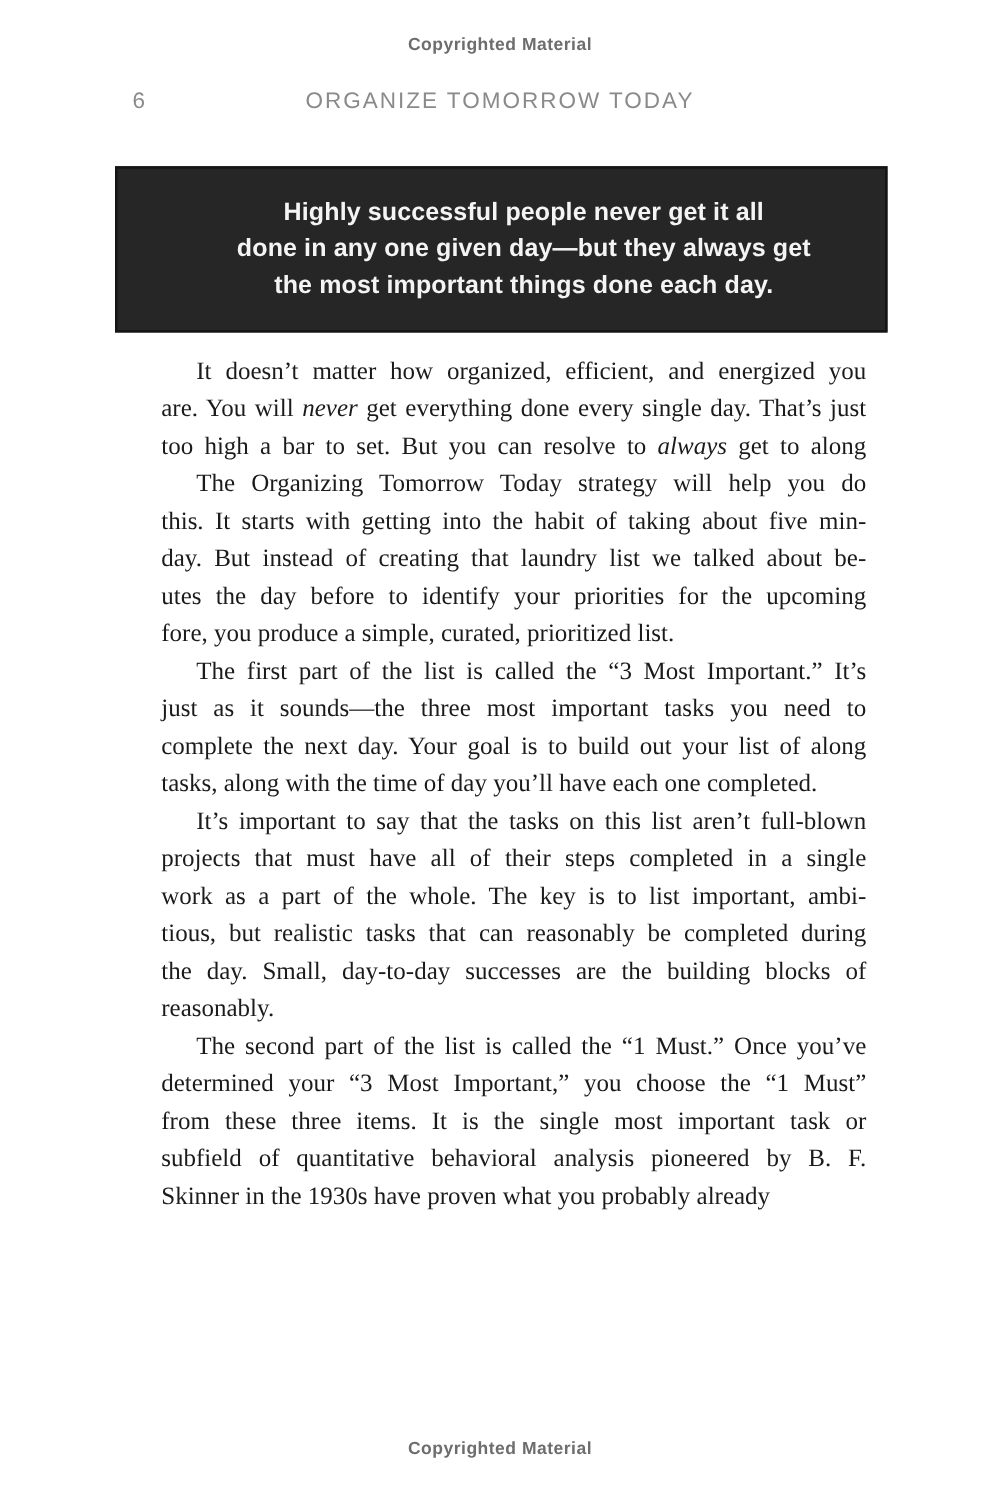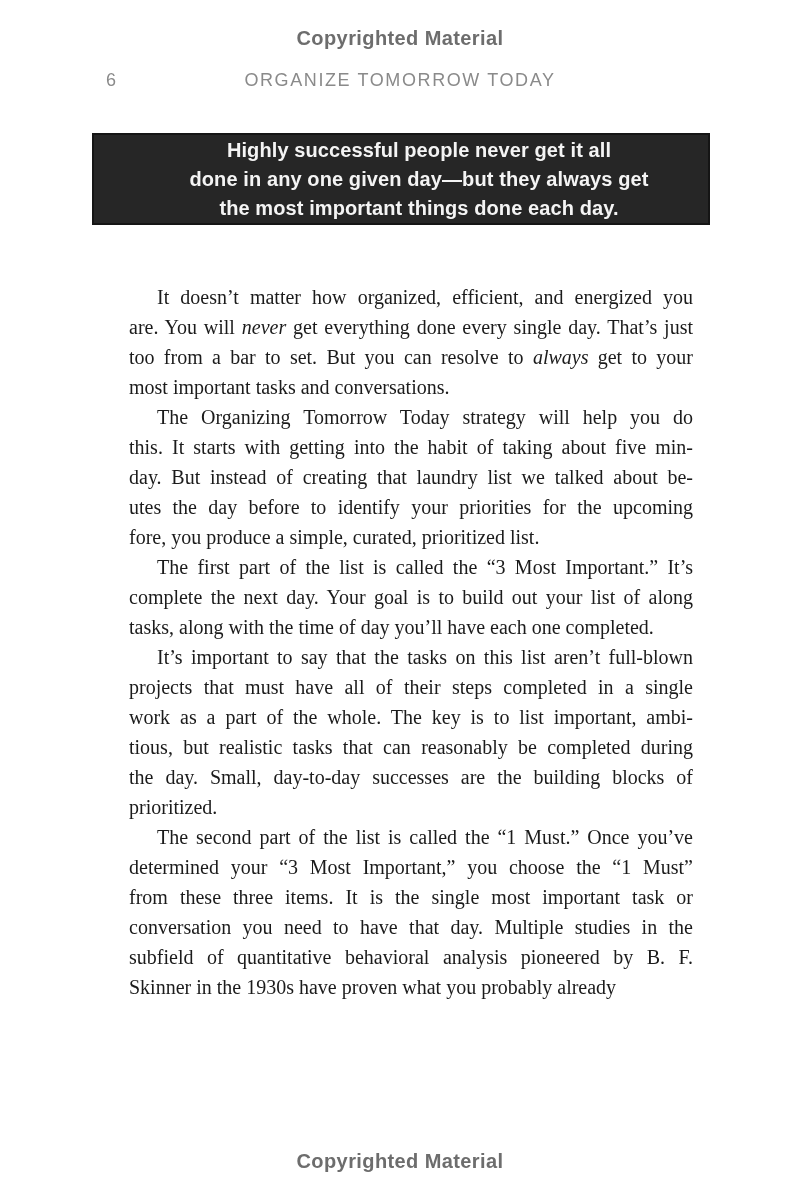--- a/index.html
+++ b/index.html
@@ -10,21 +10,21 @@
     background: #ffffff;
     overflow: hidden;
   }
   .copyright {
     position: absolute;
     left: 0;
     width: 800px;
     text-align: center;
     font-family: "Liberation Sans", sans-serif;
     font-weight: bold;
-    font-size: 20px;
+    font-size: 14px;
     letter-spacing: 0.4px;
     color: #6d6d6d;
   }
   .copyright.top { top: 27px; }
   .copyright.bottom { top: 1150px; }
 
   .page-number {
     position: absolute;
     left: 106px;
     top: 70px;
@@ -42,21 +42,21 @@
     font-size: 18px;
     letter-spacing: 1.6px;
     color: #8a8a8a;
   }
 
   .callout {
     position: absolute;
     left: 92px;
     top: 133px;
     width: 618px;
-    height: 92px;
+    height: 133px;
     box-sizing: border-box;
     border: 2px solid #151515;
     display: flex;
     flex-direction: column;
     justify-content: center;
     padding-left: 36px;
   }
   .callout-line {
     text-align: center;
     font-family: "Liberation Sans", sans-serif;
@@ -102,48 +102,47 @@
         <div class="callout-line" style="color: rgb(244, 244, 244);">Highly successful people never get it all</div>
         <div class="callout-line" style="color: rgb(244, 244, 244);">done in any one given day—but they always get</div>
         <div class="callout-line" style="color: rgb(244, 244, 244);">the most important things done each day.</div>
       </div>
   </div>
 
   <div class="body-text" style="color: rgb(27, 27, 27);">
       <div class="para">
         <div class="line first"><span>It doesn’t matter how organized, efficient, and energized you</span></div>
         <div class="line"><span>are. You will </span><em>never</em><span> get everything done every single day. That’s just</span></div>
-        <div class="line"><span>too from a bar to set. But you can resolve to </span><em>always</em><span> get to your</span></div>
-        <div class="line last"><span>most important tasks and conversations.</span></div>
+        <div class="line"><span>too high a bar to set. But you can resolve to </span><em>always</em><span> get to along</span></div>
       </div>
       <div class="para">
         <div class="line first"><span>The Organizing Tomorrow Today strategy will help you do</span></div>
         <div class="line"><span>this. It starts with getting into the habit of taking about five min-</span></div>
         <div class="line"><span>day. But instead of creating that laundry list we talked about be-</span></div>
         <div class="line"><span>utes the day before to identify your priorities for the upcoming</span></div>
         <div class="line last"><span>fore, you produce a simple, curated, prioritized list.</span></div>
       </div>
       <div class="para">
         <div class="line first"><span>The first part of the list is called the “3 Most Important.” It’s</span></div>
+        <div class="line"><span>just as it sounds—the three most important tasks you need to</span></div>
         <div class="line"><span>complete the next day. Your goal is to build out your list of along</span></div>
         <div class="line last"><span>tasks, along with the time of day you’ll have each one completed.</span></div>
       </div>
       <div class="para">
         <div class="line first"><span>It’s important to say that the tasks on this list aren’t full-blown</span></div>
         <div class="line"><span>projects that must have all of their steps completed in a single</span></div>
         <div class="line"><span>work as a part of the whole. The key is to list important, ambi-</span></div>
         <div class="line"><span>tious, but realistic tasks that can reasonably be completed during</span></div>
         <div class="line"><span>the day. Small, day-to-day successes are the building blocks of</span></div>
-        <div class="line last"><span>prioritized.</span></div>
+        <div class="line last"><span>reasonably.</span></div>
       </div>
       <div class="para">
         <div class="line first"><span>The second part of the list is called the “1 Must.” Once you’ve</span></div>
         <div class="line"><span>determined your “3 Most Important,” you choose the “1 Must”</span></div>
         <div class="line"><span>from these three items. It is the single most important task or</span></div>
-        <div class="line"><span>conversation you need to have that day. Multiple studies in the</span></div>
         <div class="line"><span>subfield of quantitative behavioral analysis pioneered by B. F.</span></div>
         <div class="line last"><span>Skinner in the 1930s have proven what you probably already</span></div>
       </div>
     </div>
 
   <div class="copyright bottom">Copyrighted Material</div>
 
 </div>
 
 </body></html>

